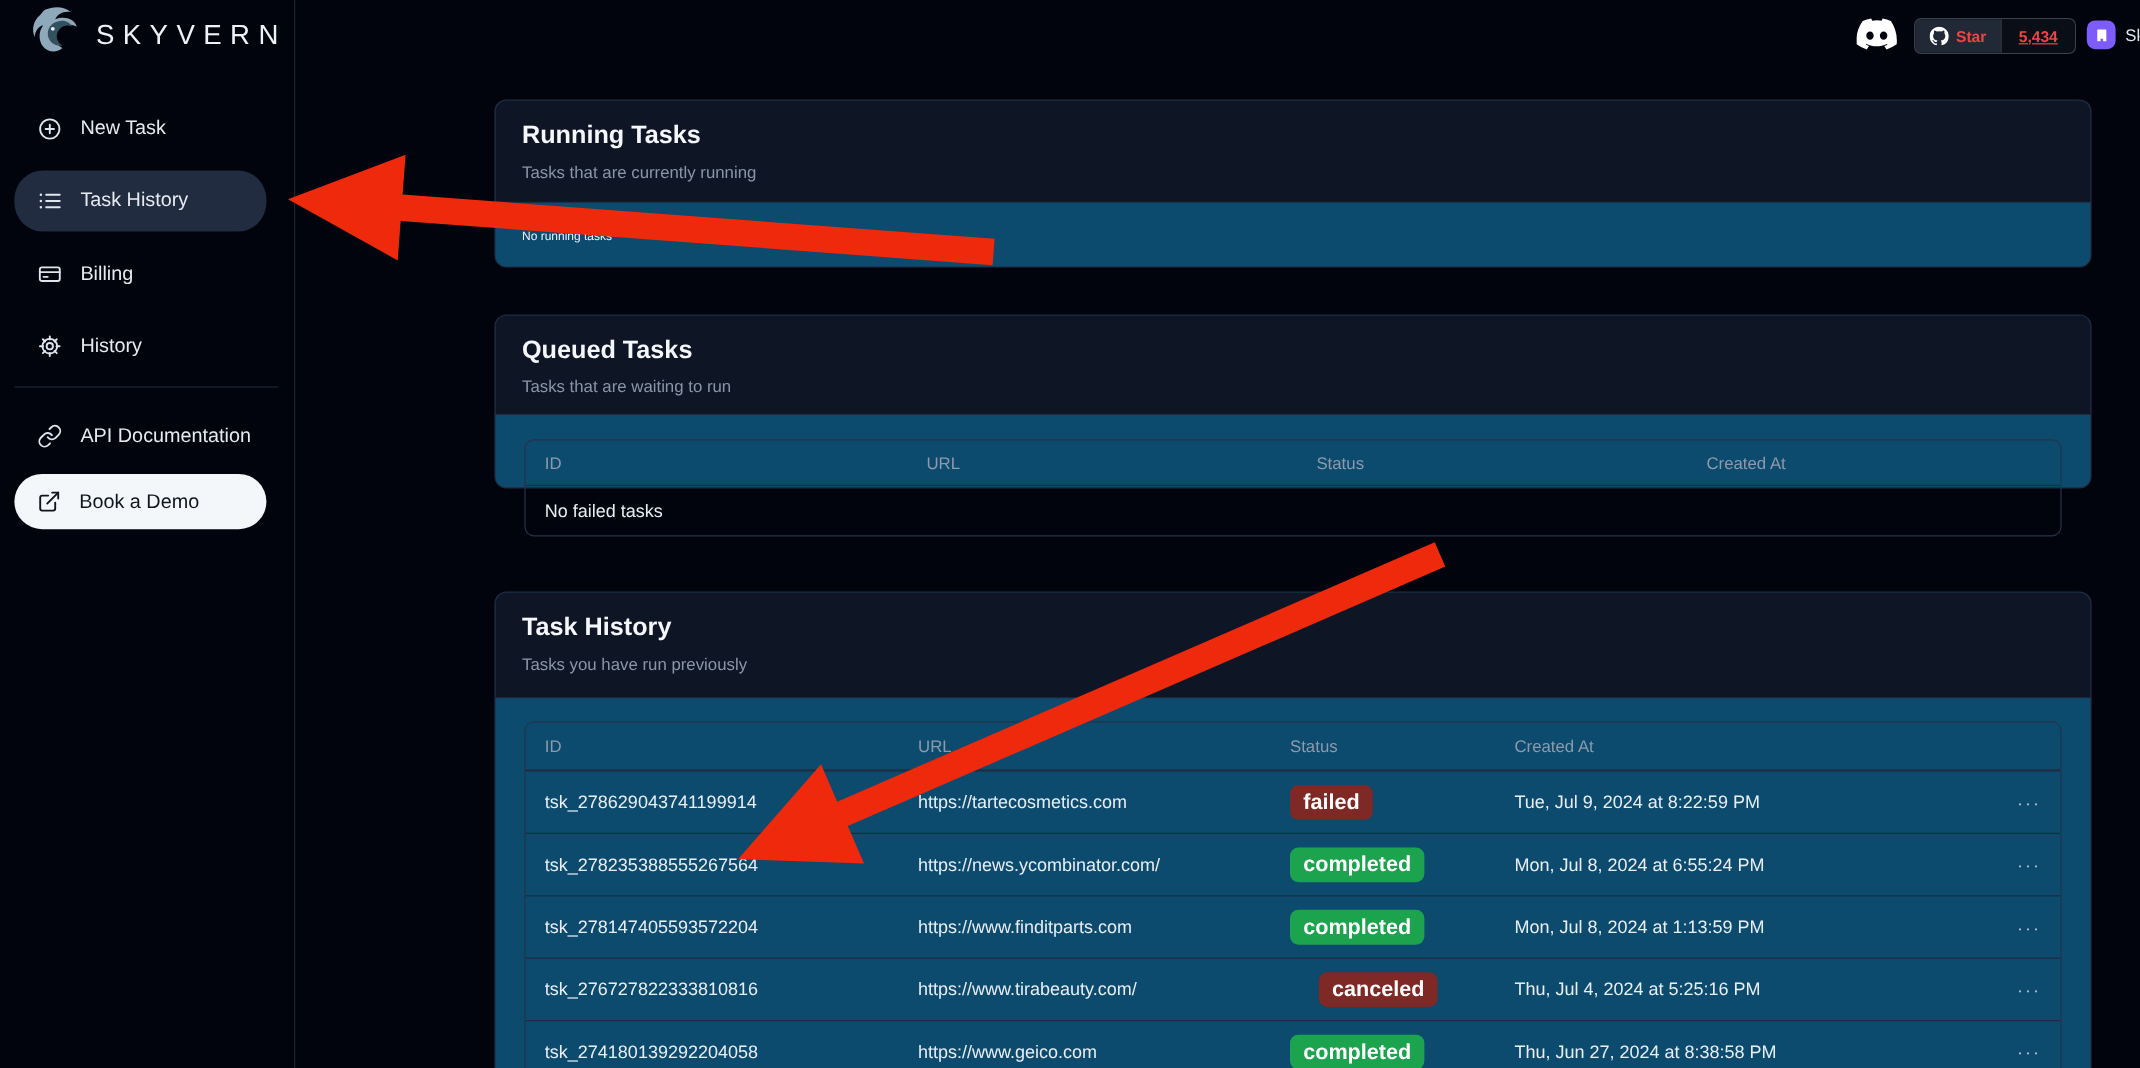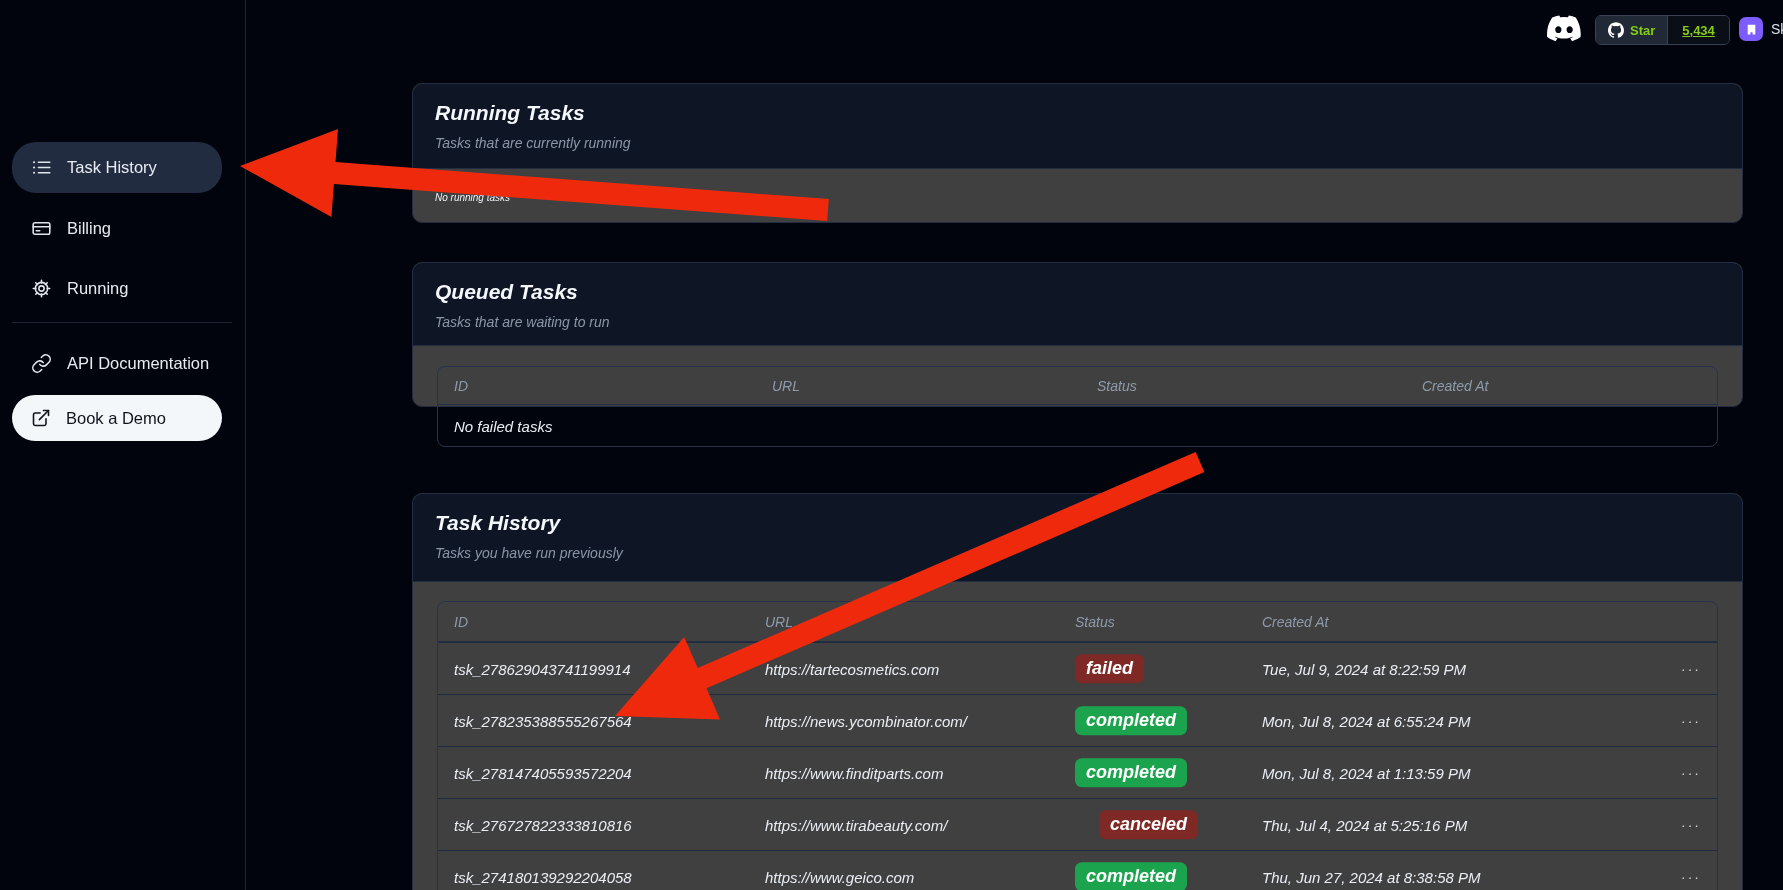--- a/index.html
+++ b/index.html
@@ -13,27 +13,27 @@
   .sidebar { position:absolute; left:0; top:0; width:246px; height:890px; border-right:1px solid #1c2434; background:#01040c; }
   .logo { position:absolute; left:24px; top:4px; display:flex; align-items:center; gap:10px; }
   .logo-text { font-size:23px; color:#eef2f7; letter-spacing:7px; font-weight:400; }
   .nav-item { position:absolute; left:12px; width:210px; height:44px; display:flex; align-items:center; gap:15px; padding-left:19px; border-radius:24px; color:#e7ebf1; font-size:16.5px; cursor:pointer; }
   .nav-item.active { background:#212c40; }
   .nav-item.demo { background:#f4f7fa; color:#10141c; height:46px; }
   .nav-item svg { flex:0 0 auto; }
   .side-divider { position:absolute; left:12px; top:322px; width:220px; height:1px; background:#1d2535; }
   
   .discord-btn { position:absolute; left:1547px; top:14px; width:34px; height:32px; cursor:pointer; }
-  .gh-widget { position:absolute; left:1595px; top:15px; height:30px; display:flex; align-items:stretch; border:1px solid #3a4250; border-radius:6px; overflow:hidden; cursor:pointer; font-size:13px; font-weight:700; color:#84cc16; }
+  .gh-widget { position:absolute; left:1595px; top:15px; height:30px; display:flex; align-items:stretch; border:1px solid #3a4250; border-radius:6px; overflow:hidden; cursor:pointer; font-size:13px; font-weight:700; color:#ef4444; }
   .gh-star { display:flex; align-items:center; gap:6px; padding:0 12px; background:#222936; }
   .gh-count { display:flex; align-items:center; padding:0 14px; background:#0a0f17; border-left:1px solid #3a4250;text-decoration:underline; }
   .avatar { position:absolute; left:1739px; top:17px; width:24px; height:24px; border-radius:7px; background:#7c5cfa; display:flex; align-items:center; justify-content:center; cursor:pointer; }
   .account-label { position:absolute; left:1771px; top:21px; font-size:14px; color:#dfe5ec; white-space:nowrap; }
   
-  .card { position:absolute; left:412px; width:1331px; border:1px solid #222d41; border-radius:10px; background:#404040;font-style:italic; }
+  .card { position:absolute; left:412px; width:1331px; border:1px solid #222d41; border-radius:10px; background:#0c4a6e; }
   .card-header { border-bottom:1px solid #222d41; border-radius:9px 9px 0 0; background:#0e1626; padding:17px 22px 0 22px; }
   .card-title { font-size:21px; font-weight:700; color:#f4f7fb; }
   .card-sub { font-size:14px; color:#8a96a8; margin-top:10px; }
   .empty-text { position:absolute; left:22px; font-size:10px; color:#eef2f7; }
   .card-running { top:83px; height:140px; }
   .card-running .card-header { height:85px; }
   .card-queued { top:262px; height:145px; }
   .card-queued .card-header { height:83px; }
   .card-history { top:493px; height:420px; }
   .card-history .card-header { height:88px; }
@@ -55,21 +55,36 @@
   .qc-id{left:16px} .qc-url{left:334px} .qc-status{left:659px} .qc-created{left:984px}
   
   .hc-id{left:16px} .hc-url{left:327px} .hc-status{left:637px} .hc-created{left:824px}
   
   .arrows { position:absolute; left:0; top:0; width:1783px; height:890px; pointer-events:none; z-index:60; }
 </style>
 </head>
 <body>
 
 <nav class="sidebar">
-
+  <div class="logo">
+    <svg width="46" height="50" viewBox="0 0 46 50">
+      <path d="M14 4 C20 1 30 1 35 6 C28 5 24 8 22 12 C30 9 38 12 40 18 C33 15 27 17 24 21 C20 26 22 33 28 36 C24 40 16 40 12 35 C8 30 8 22 12 17 C8 18 5 22 5 27 C2 21 4 13 9 9 C11 7 12 5 14 4 Z" fill="#8fa9ba"></path>
+      <path d="M24 14 C29 12 34 14 36 18 C31 16 27 18 25 21 C22 25 23 31 28 34 C22 35 17 31 16 26 C15 20 19 15 24 14 Z" fill="#33505f"></path>
+      <circle cx="20" cy="20" r="1.6" fill="#e9f2f7"></circle>
+    </svg>
+    <span class="logo-text">SKYVERN</span>
+  </div>
+
+  <div class="nav-item" style="top:85px">
+    <svg width="21" height="21" viewBox="0 0 24 24" fill="none" stroke="#dfe5ec" stroke-width="1.8" stroke-linecap="round">
+      <circle cx="12" cy="12" r="9.2"></circle>
+        <path d="M12 8v8M8 12h8"></path>
+    </svg>
+    <span>New Task</span>
+  </div>
 
   <div class="nav-item active" style="top:142px;height:51px">
     <svg width="21" height="21" viewBox="0 0 24 24" fill="none" stroke="#dfe5ec" stroke-width="1.8" stroke-linecap="round">
       <path d="M8.5 6h13M8.5 12h13M8.5 18h13"></path>
         <path d="M3.5 6h.01M3.5 12h.01M3.5 18h.01" stroke-width="2.4"></path>
     </svg>
     <span>Task History</span>
   </div>
 
   <div class="nav-item" style="top:206px">
@@ -80,21 +95,21 @@
     </svg>
     <span>Billing</span>
   </div>
 
   <div class="nav-item" style="top:266px">
     <svg width="21" height="21" viewBox="0 0 24 24" fill="none" stroke="#dfe5ec" stroke-width="1.8" stroke-linecap="round">
       <circle cx="12" cy="12" r="3"></circle>
         <circle cx="12" cy="12" r="7"></circle>
       <path d="M12 2.6v3M12 18.4v3M2.6 12h3M18.4 12h3M5.4 5.4l2.1 2.1M16.5 16.5l2.1 2.1M18.6 5.4l-2.1 2.1M7.5 16.5l-2.1 2.1"></path>
     </svg>
-    <span>Running</span>
+    <span>History</span>
   </div>
 
   <div class="side-divider"></div>
 
   <div class="nav-item" style="top:341px">
     <svg width="21" height="21" viewBox="0 0 24 24" fill="none" stroke="#dfe5ec" stroke-width="1.8" stroke-linecap="round">
       <path d="M10 13a5 5 0 0 0 7.54.54l3-3a5 5 0 0 0-7.07-7.07l-1.72 1.71"></path>
       <path d="M14 11a5 5 0 0 0-7.54-.54l-3 3a5 5 0 0 0 7.07 7.07l1.71-1.71"></path>
     </svg>
     <span>API Documentation</span>

